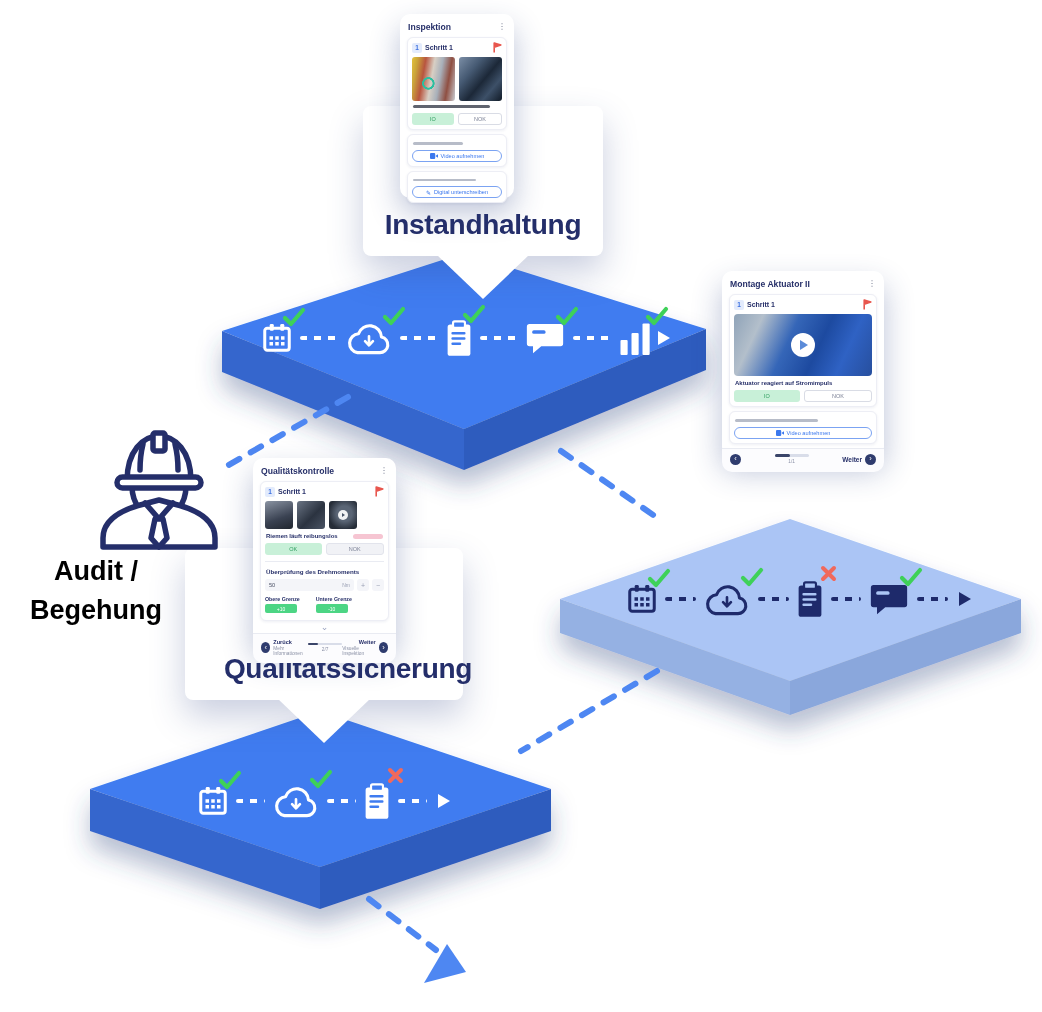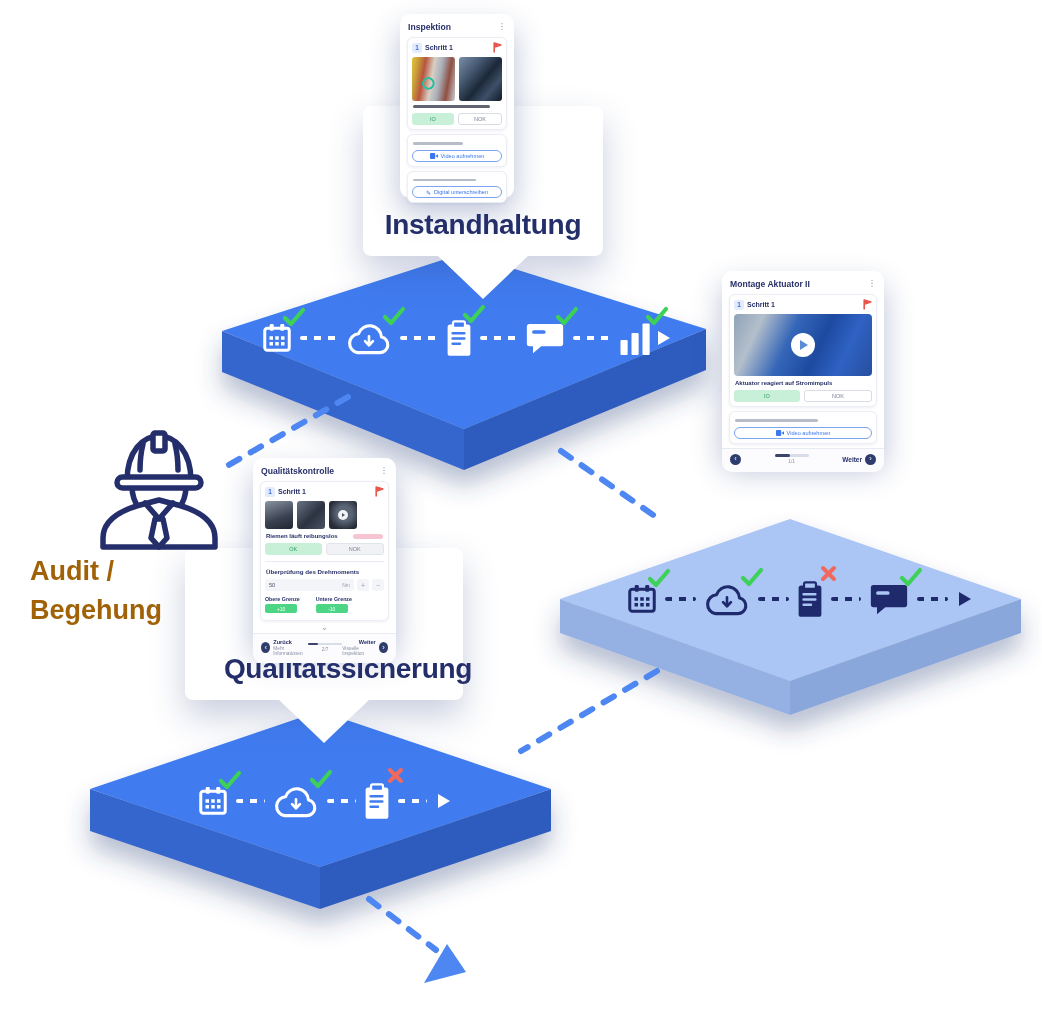--- a/index.html
+++ b/index.html
@@ -29,21 +29,21 @@
   #row-2{left:198px;top:780px;width:252px;color:#fff;--hole:#3f7cf0;}
   .fstep{position:relative;display:flex;align-items:center;flex:none;}
   .fmark{position:absolute;top:-16px;right:-14px;}
   .fdash{flex:1;height:4px;margin:0 8px;border-radius:2px;
          background:repeating-linear-gradient(90deg,currentColor 0 7px,transparent 7px 14px);}
   .fend{flex:none;display:flex;align-items:center;margin-left:2px;}
 
   
   .worker{position:absolute;left:86px;top:406px;z-index:2;}
   .audit-label{position:absolute;left:30px;top:552px;z-index:2;font-weight:bold;
-               font-size:27px;line-height:39px;color:#a16207;}
+               font-size:27px;line-height:39px;color:#000000;text-align:center;}
 
   
   .device{position:absolute;background:#fff;border-radius:10px;z-index:6;
           box-shadow:0 14px 30px rgba(45,64,130,.32);
           padding:7px;display:flex;flex-direction:column;box-sizing:border-box;}
   #phone-inspektion{left:400px;top:14px;width:114px;height:184px;}
   #tablet-montage{left:722px;top:271px;width:162px;height:186px;padding-bottom:0;}
   #phone-quali{left:253px;top:458px;width:143px;height:188px;padding-bottom:0;}
 
   .dev-header{display:flex;justify-content:space-between;align-items:center;margin:1px 1px 5px;}

